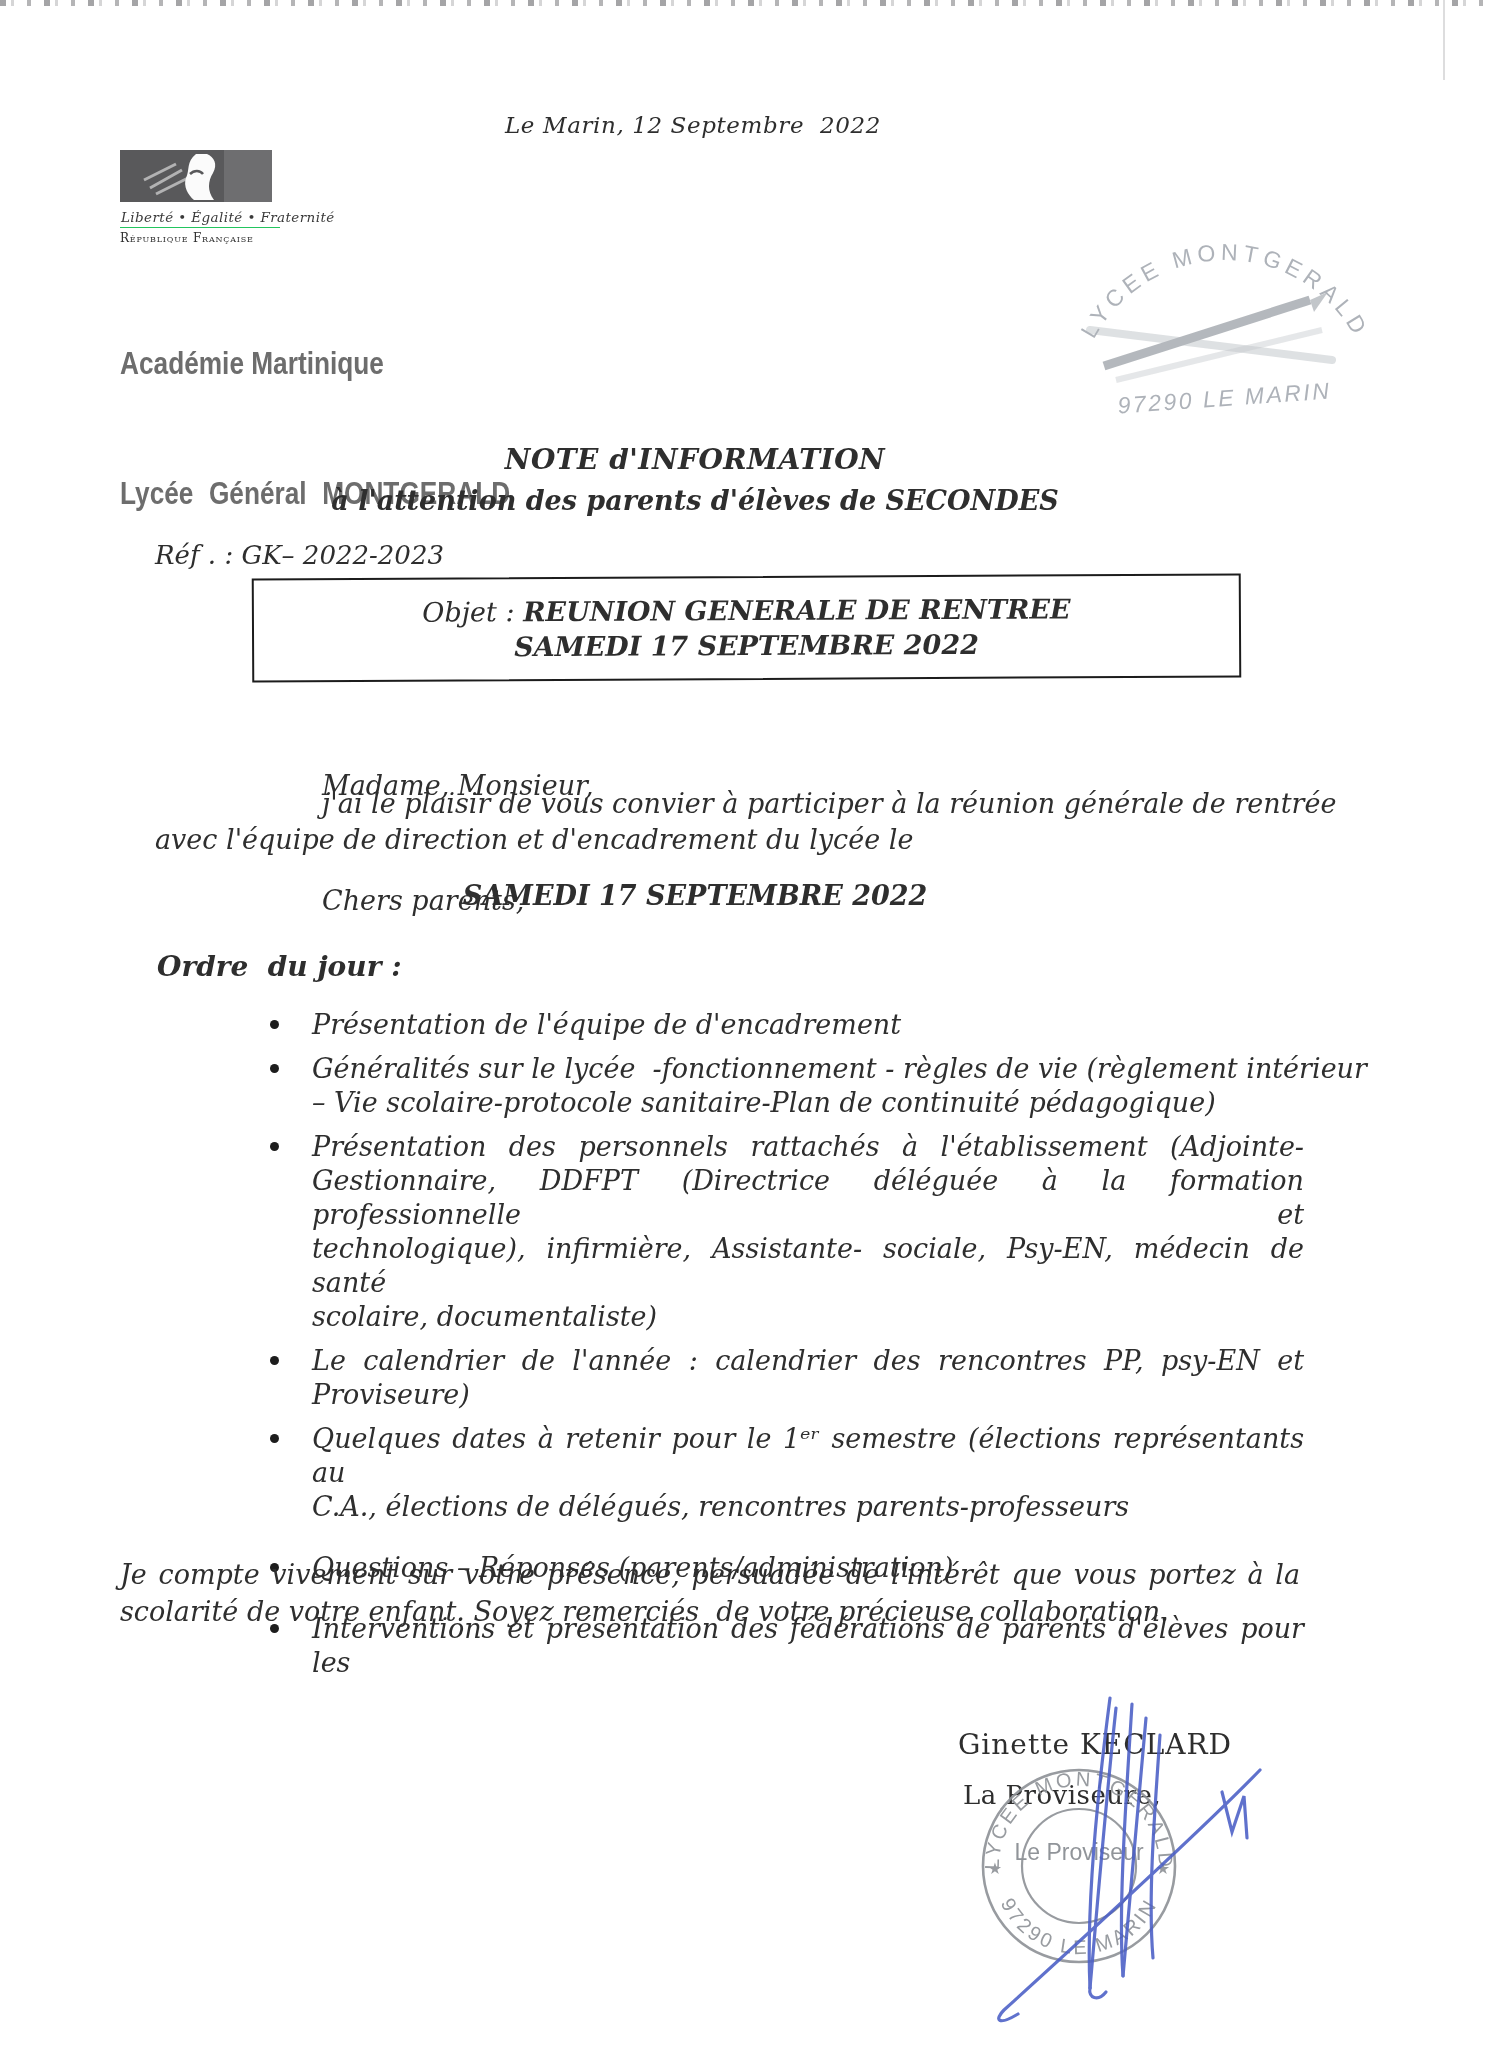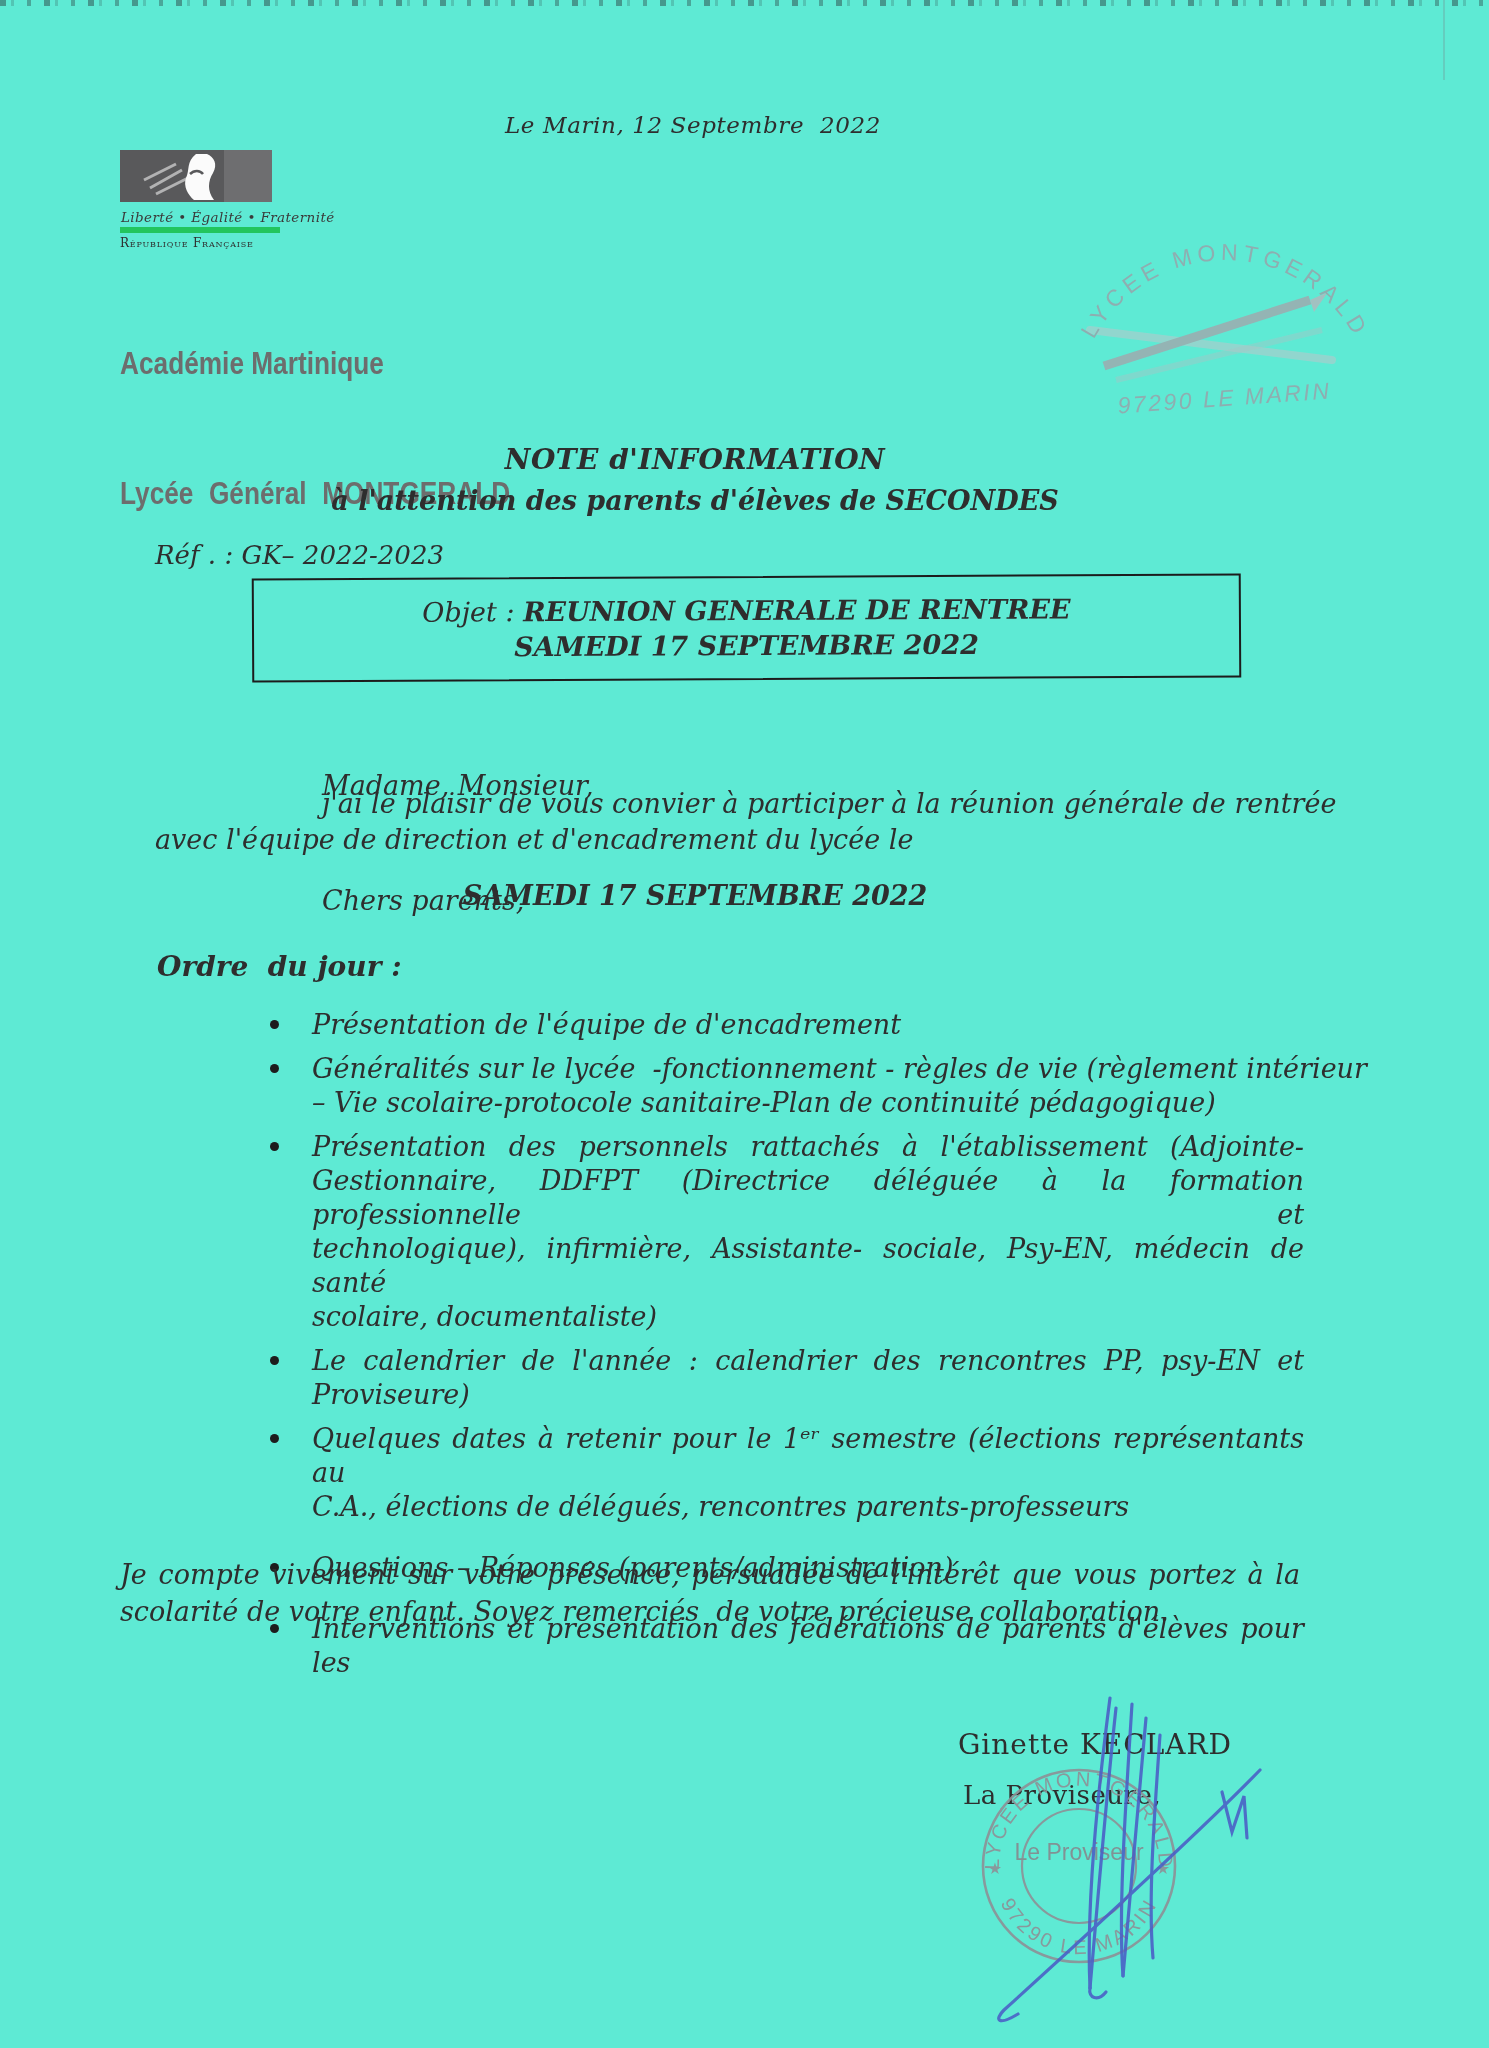--- a/index.html
+++ b/index.html
@@ -1,32 +1,32 @@
 <!DOCTYPE html>
 <html><head>
 <meta charset="utf-8">
 <style>
   html,body{margin:0;padding:0;background:#e8e8e6;}
   .page{
     position:relative;width:1489px;height:2048px;margin:0 auto;
-    background:#5eead4;overflow:hidden;
+    background:#ffffff;overflow:hidden;
     font-family:"DejaVu Serif","DejaVu Sans",serif;color:#2e2e2e;
   }
   .scan-noise{
     position:absolute;top:0;left:0;right:0;height:6px;opacity:.75;
     background:repeating-linear-gradient(90deg,
       rgba(35,35,40,.55) 0 6px, transparent 6px 11px,
       rgba(35,35,40,.25) 11px 14px, transparent 14px 27px,
       rgba(35,35,40,.45) 27px 31px, transparent 31px 44px);
   }
   .edge-line{position:absolute;top:0;left:1443px;width:2px;height:80px;background:rgba(120,120,125,.25);}
   .dateline{position:absolute;left:505px;top:112px;font-style:italic;font-size:23px;letter-spacing:.6px;white-space:pre;}
   .logo{position:absolute;left:120px;top:150px;width:160px;}
   .logo .motto{font-style:italic;font-size:13.5px;color:#3a3a3a;letter-spacing:.4px;
-    border-bottom:6px solid #22c55e;padding:3px 0 2px 1px;white-space:nowrap;}
+    border-bottom:1px solid #22c55e;padding:3px 0 2px 1px;white-space:nowrap;}
   .logo .republic{font-variant:small-caps;font-size:12px;letter-spacing:.8px;color:#2f2f2f;padding-top:3px;white-space:nowrap;}
   .letterhead{position:absolute;left:120px;top:256px;color:#6d6d6d;
     font-family:"Liberation Sans",sans-serif;font-weight:bold;font-size:32px;line-height:1.35;
     transform:scaleX(.82);transform-origin:left top;white-space:pre;}
   .letterhead .school{word-spacing:10px;}
   .stamp-top{position:absolute;left:1070px;top:238px;width:310px;height:180px;opacity:.8;}
   .doc-title{position:absolute;left:150px;top:440px;width:1090px;text-align:center;
     font-weight:bold;font-style:italic;line-height:1.45;}
   .doc-title .t1{font-size:28px;letter-spacing:.5px;}
   .doc-title .t2{font-size:27px;}

